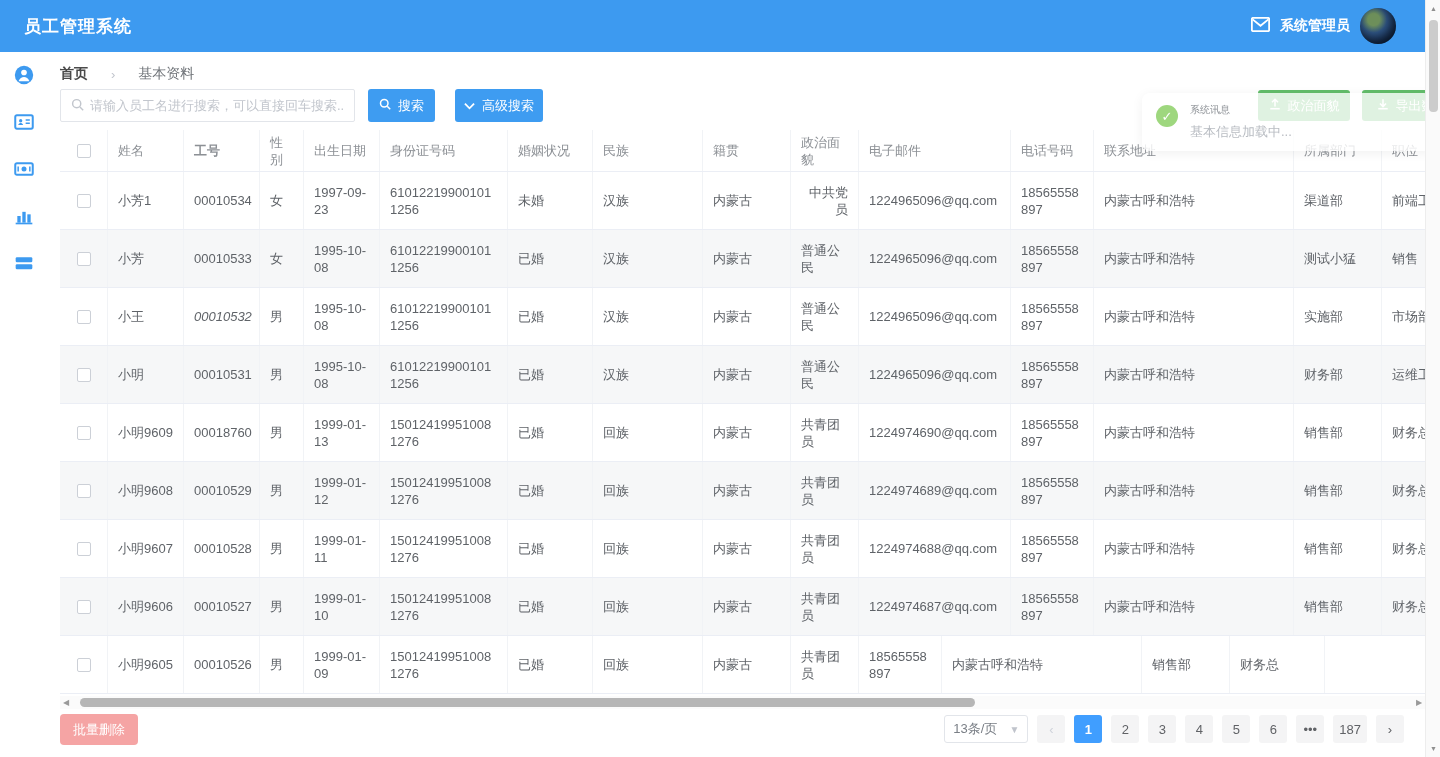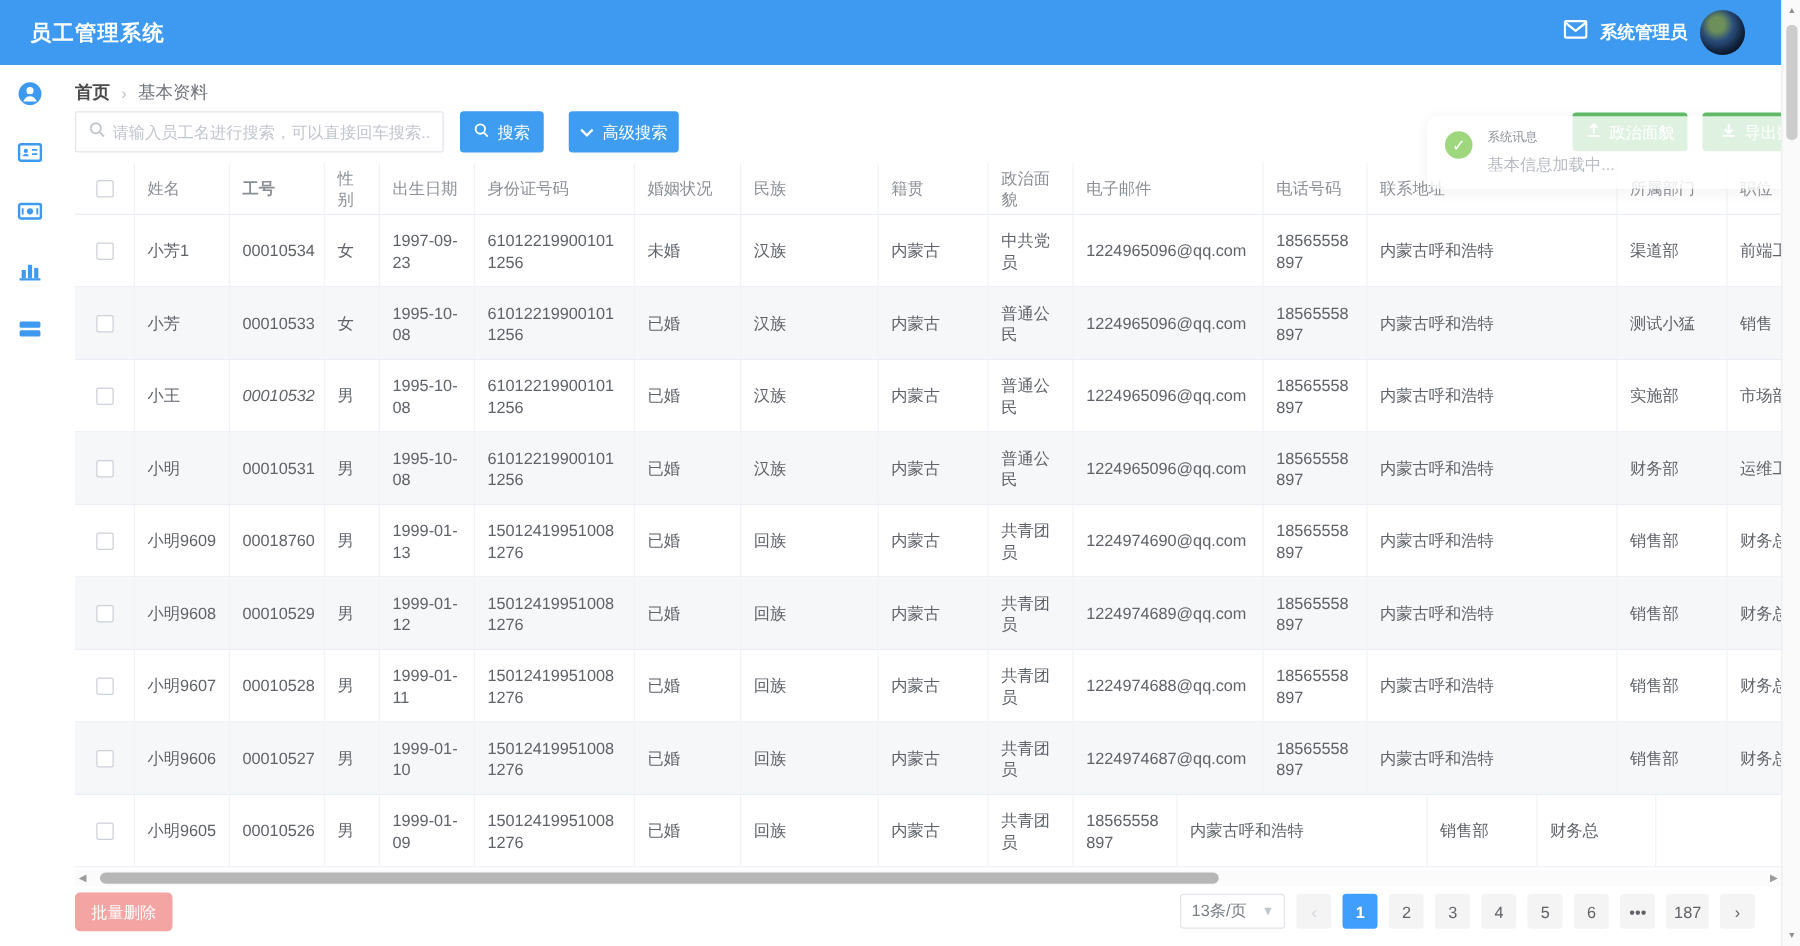--- a/index.html
+++ b/index.html
@@ -15,21 +15,21 @@
   .avatar { width:36px; height:36px; border-radius:50%; background:radial-gradient(circle at 38% 32%, #6d8f5a 0 18%, #2c4f7c 40%, #13294a 75%, #0b1b33 100%); box-shadow:inset -3px -4px 8px rgba(0,0,0,.45); }
 
   
   .sidebar { position:absolute; left:0; top:52px; width:48px; height:705px; background:#fff; display:flex; flex-direction:column; align-items:center; padding-top:13px; gap:27px; z-index:4; }
   .side-item { width:20px; height:20px; display:flex; align-items:center; justify-content:center; cursor:pointer; }
   .side-item svg { width:20px; height:20px; }
 
   
   .main { position:absolute; left:48px; top:52px; width:1377px; height:705px; overflow:hidden; background:#fff; }
 
-  .breadcrumb { position:absolute; left:12px; top:13px; font-size:14px; display:flex; align-items:center; gap:9px; }
+  .breadcrumb { position:absolute; left:12px; top:13px; font-size:14px; display:flex; align-items:center; gap:23px; }
   .bc-home { color:#4a4a4a; font-weight:bold; }
   .bc-sep { color:#c0c4cc; font-size:13px; }
   .bc-cur { color:#6e7277; }
 
   .search-input { position:absolute; left:12px; top:37px; width:295px; height:33px; border:1px solid #e2e5ea; border-radius:2px; background:#fff; display:flex; align-items:center; padding:0 10px; gap:6px; }
   .search-input input { border:none; outline:none; flex:1; font-size:13px; color:#606266; font-family:"Liberation Sans",sans-serif; background:transparent; }
   .search-input input::placeholder { color:#c2c6cd; }
   .btn { display:flex; align-items:center; justify-content:center; gap:7px; color:#fff; font-size:13px; border:none; border-radius:3px; cursor:pointer; font-family:"Liberation Sans",sans-serif; }
   .btn-blue { background:#3e9cf1; }
   .btn-search { position:absolute; left:320px; top:37px; width:67px; height:33px; }
@@ -216,21 +216,21 @@
             <div class="checkbox"></div>
           </div>
           <div class="td nowrap" style="width: 76px;">小芳1</div>
           <div class="td nowrap" style="width: 76px;">00010534</div>
           <div class="td" style="width: 44px;">女</div>
           <div class="td" style="width: 76px;">1997-09-23</div>
           <div class="td" style="width: 128px;">610122199001011256</div>
           <div class="td" style="width: 85px;">未婚</div>
           <div class="td" style="width: 110px;">汉族</div>
           <div class="td" style="width: 88px;">内蒙古</div>
-          <div class="td" style="width: 68px;">中共党员</div>
+          <div class="td" style="width: 68px; text-align: right;">中共党员</div>
           <div class="td nowrap" style="width: 152px;">1224965096@qq.com</div>
           <div class="td" style="width: 83px;">18565558897</div>
           <div class="td nowrap" style="width: 200px;">内蒙古呼和浩特</div>
           <div class="td nowrap" style="width: 88px;">渠道部</div>
           <div class="td" style="width: 95px;">前端工</div>
         </div>
         <div class="tr body-row alt">
           <div class="td cb-cell" style="width: 48px;">
             <div class="checkbox"></div>
           </div>

